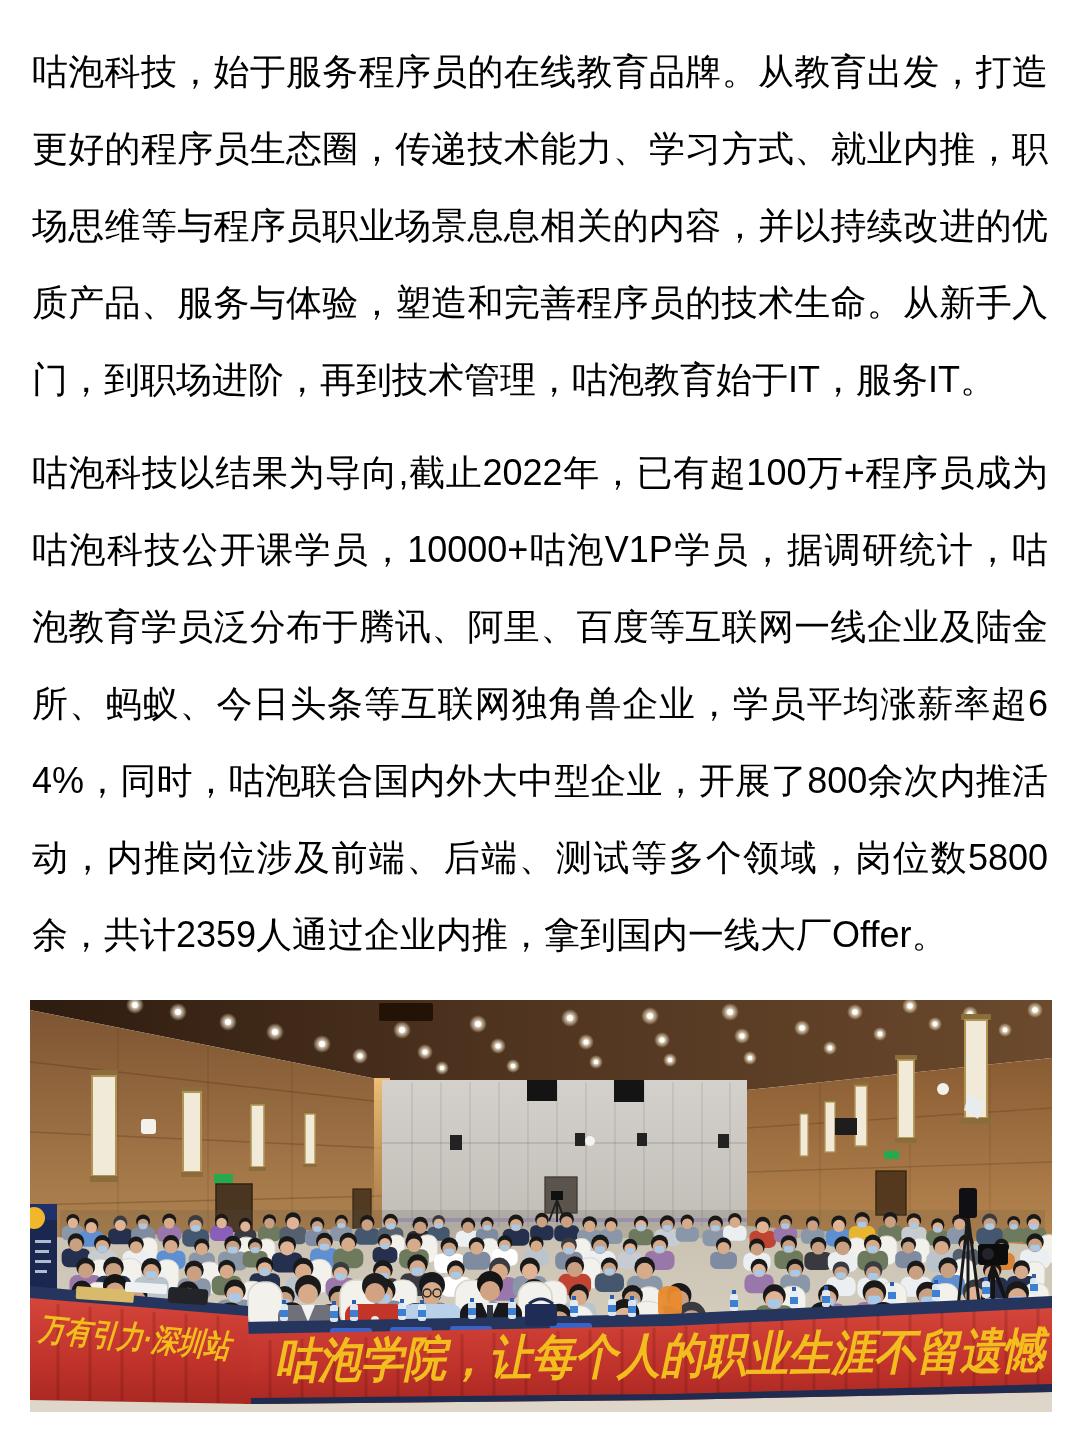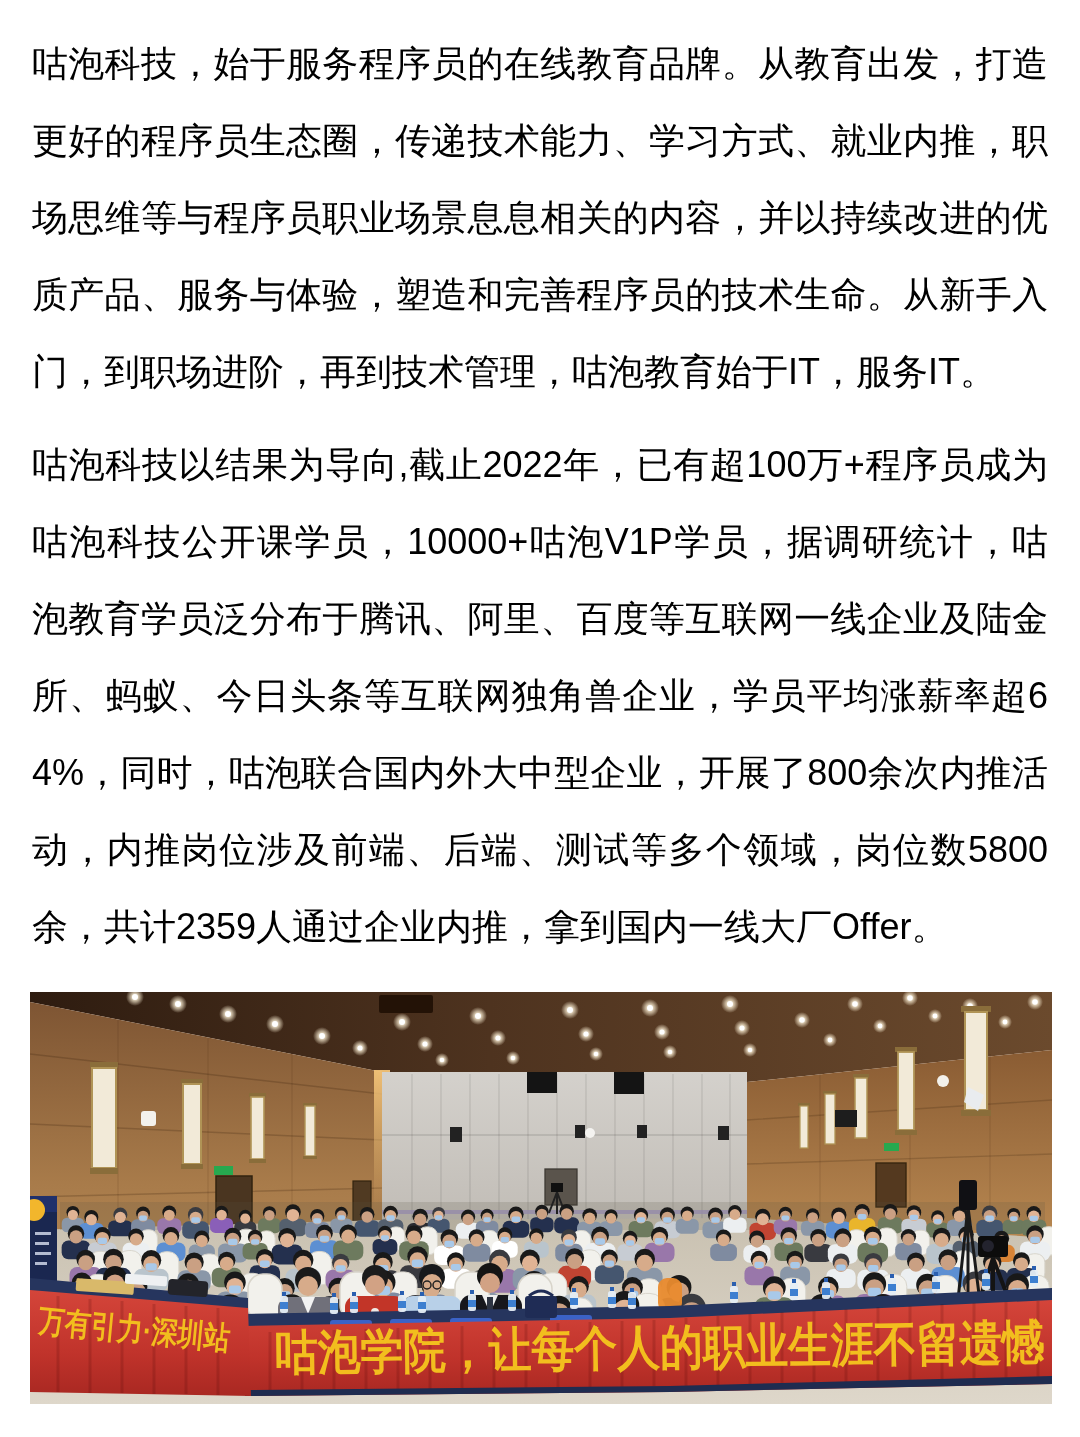--- a/index.html
+++ b/index.html
@@ -6,23 +6,23 @@
   body{width:1080px;min-height:1437px;font-family:"Liberation Sans",sans-serif;}
   .intro p{
     margin:0 32px;
     font-size:36px;
     line-height:77px;
     color:#000;
     text-align:justify;
     text-justify:inter-ideograph;
     word-break:break-all;
   }
-  .p1{padding-top:25px;}
+  .p1{padding-top:33px;}
   .p2{margin-top:16px !important;}
-  .photo-wrap{margin:27px 28px 16px 30px;width:1022px;height:412px;overflow:hidden;}
+  .photo-wrap{margin:27px 28px 16px 30px;width:1022px;height:412px;overflow:hidden;font-style:italic;}
   .bt-main{font-family:"Liberation Sans",sans-serif;font-weight:bold;font-size:48px;fill:#f2be1e;}
   .bt-left{font-family:"Liberation Sans",sans-serif;font-weight:bold;font-size:32px;fill:#f2be1e;}
 </style>
 </head>
 <body>
 
 <div class="intro">
   <p class="p1">咕泡科技，始于服务程序员的在线教育品牌。从教育出发，打造更好的程序员生态圈，传递技术能力、学习方式、就业内推，职场思维等与程序员职业场景息息相关的内容，并以持续改进的优质产品、服务与体验，塑造和完善程序员的技术生命。从新手入门，到职场进阶，再到技术管理，咕泡教育始于IT，服务IT。</p>
   <p class="p2">咕泡科技以结果为导向,截止2022年，已有超100万+程序员成为咕泡科技公开课学员，10000+咕泡V1P学员，据调研统计，咕泡教育学员泛分布于腾讯、阿里、百度等互联网一线企业及陆金所、蚂蚁、今日头条等互联网独角兽企业，学员平均涨薪率超64%，同时，咕泡联合国内外大中型企业，开展了800余次内推活动，内推岗位涉及前端、后端、测试等多个领域，岗位数5800余，共计2359人通过企业内推，拿到国内一线大厂Offer。</p>
 </div>

